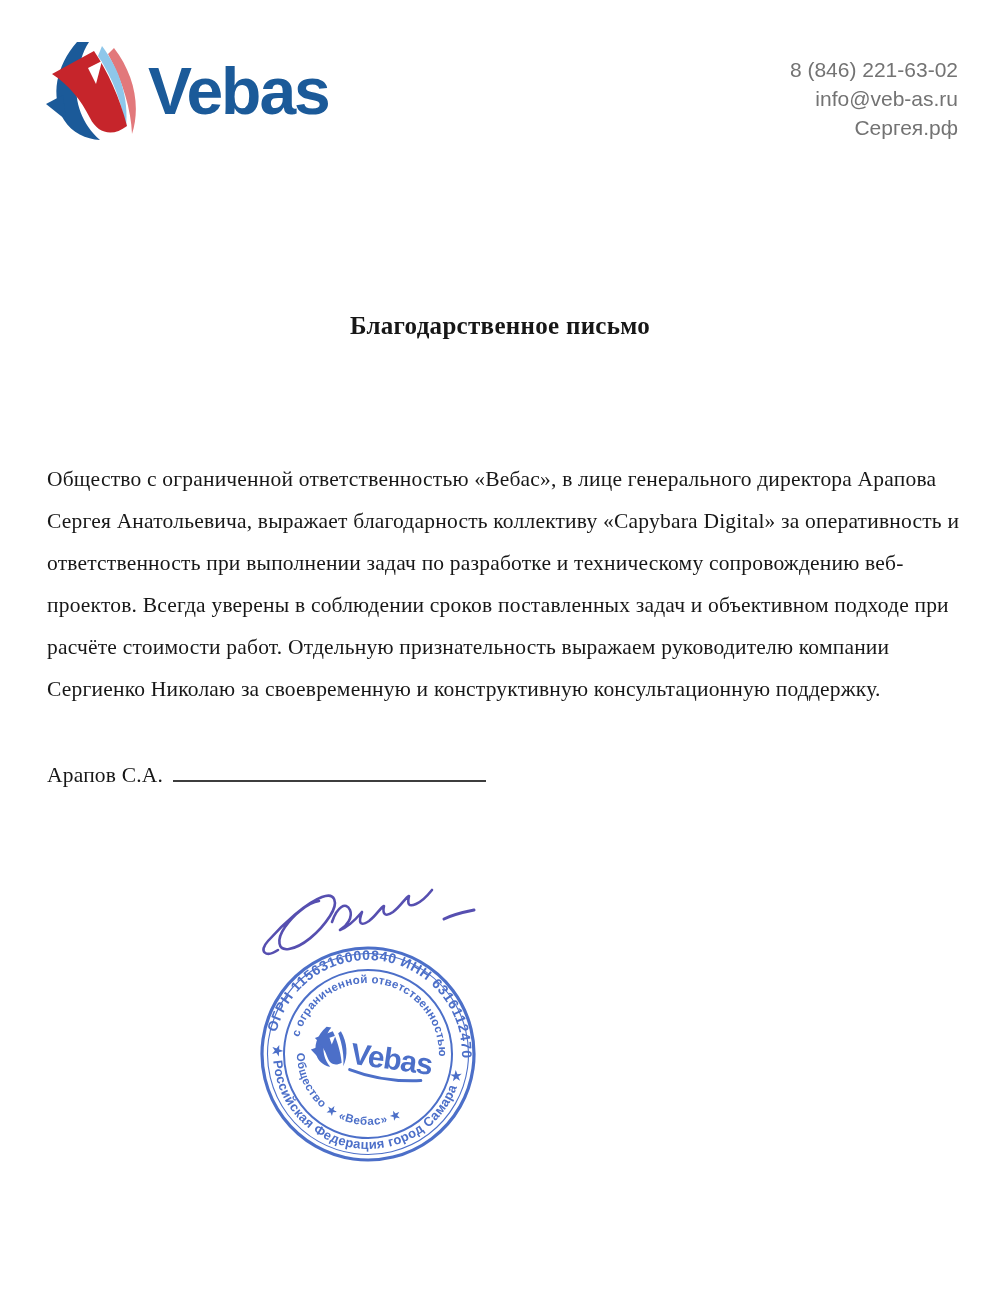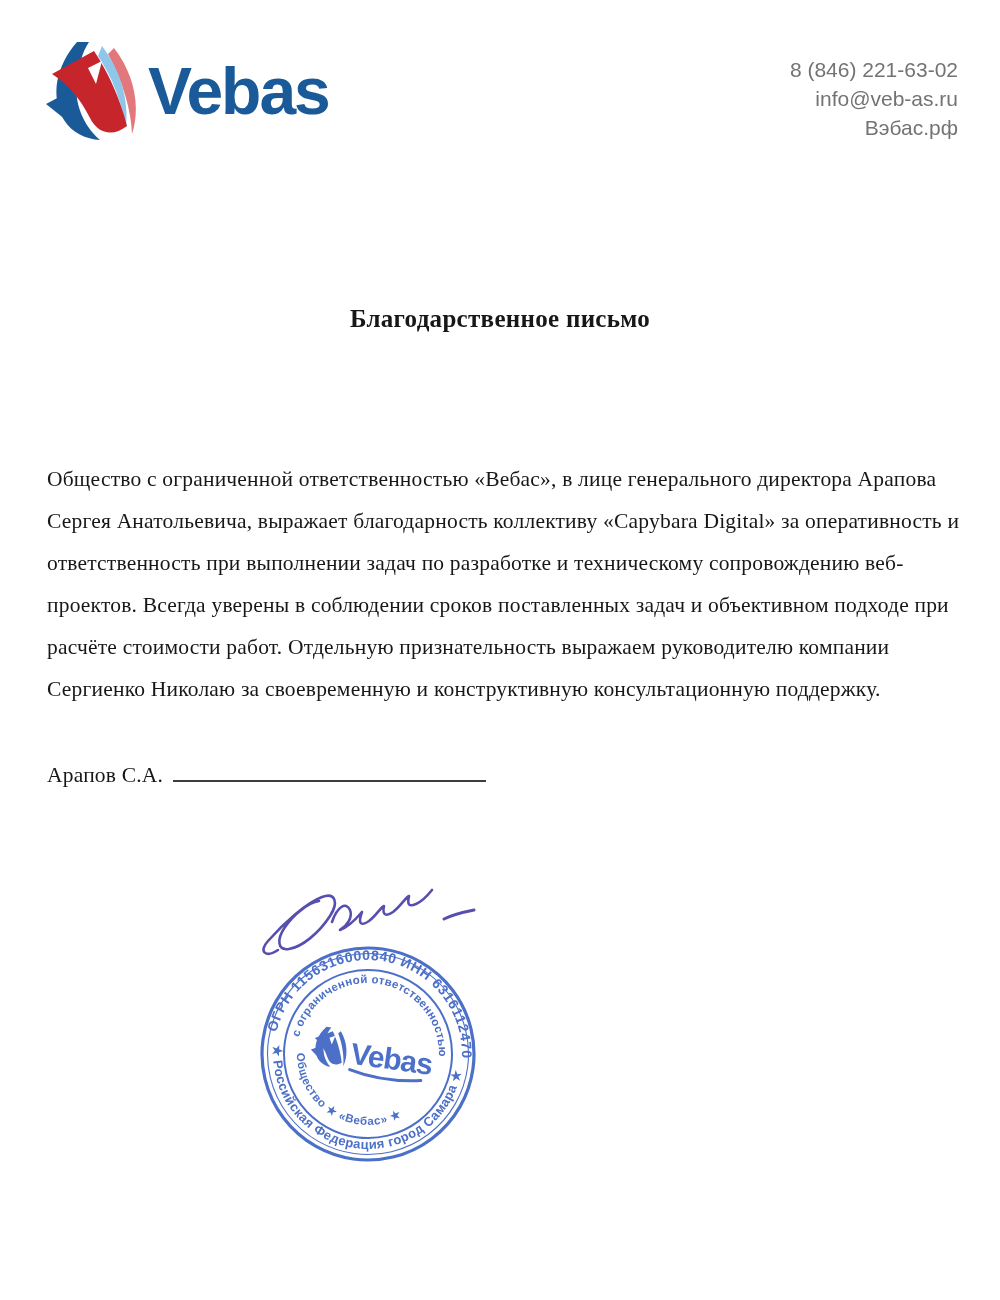--- a/index.html
+++ b/index.html
@@ -30,21 +30,21 @@
   .contacts{
     position:absolute;top:55px;right:42px;
     text-align:right;
     font-family:"Liberation Sans", sans-serif;
     font-size:21px;
     line-height:29px;
     color:#737373;
   }
   
   .title{
-    position:absolute;top:305px;left:0;width:1000px;
+    position:absolute;top:312px;left:0;width:1000px;
     text-align:center;
     font-size:25px;
     font-weight:bold;
     letter-spacing:0.3px;
   }
   .letter-body{
     position:absolute;left:47px;top:458px;width:914px;
     font-size:21.5px;
     line-height:42px;
     letter-spacing:0.2px;
@@ -92,21 +92,21 @@
     <path d="M8,34 L50,11 C64,32 76,58 83,86 C69,97 54,94 46,78 C37,60 25,45 8,34 Z" fill="#c6252b"></path>
 
     <path d="M44,28 L58,21 L52,44 Z" fill="#ffffff"></path>
   </svg>
   <div class="logo-word">Vebas</div>
 </div>
 
 <div class="contacts">
   <div>8 (846) 221-63-02</div>
   <div>info@veb-as.ru</div>
-  <div>Вэбас.рф</div>
+  <div>Сергея.рф</div>
 </div>
 
 <div class="title">Благодарственное письмо</div>
 
 <div class="letter-body">
   <p>Общество с ограниченной ответственностью «Вебас», в лице генерального директора Арапова Сергея Анатольевича, выражает благодарность коллективу «Capybara Digital» за оперативность и ответственность при выполнении задач по разработке и техническому сопровождению веб-проектов. Всегда уверены в соблюдении сроков поставленных задач и объективном подходе при расчёте стоимости работ. Отдельную признательность выражаем руководителю компании Сергиенко Николаю за своевременную и конструктивную консультационную поддержку.</p>
 
   <div class="sig-block">
     <div class="sig-name-row">
       <span>Арапов С.А.</span><span class="sig-line"></span>

